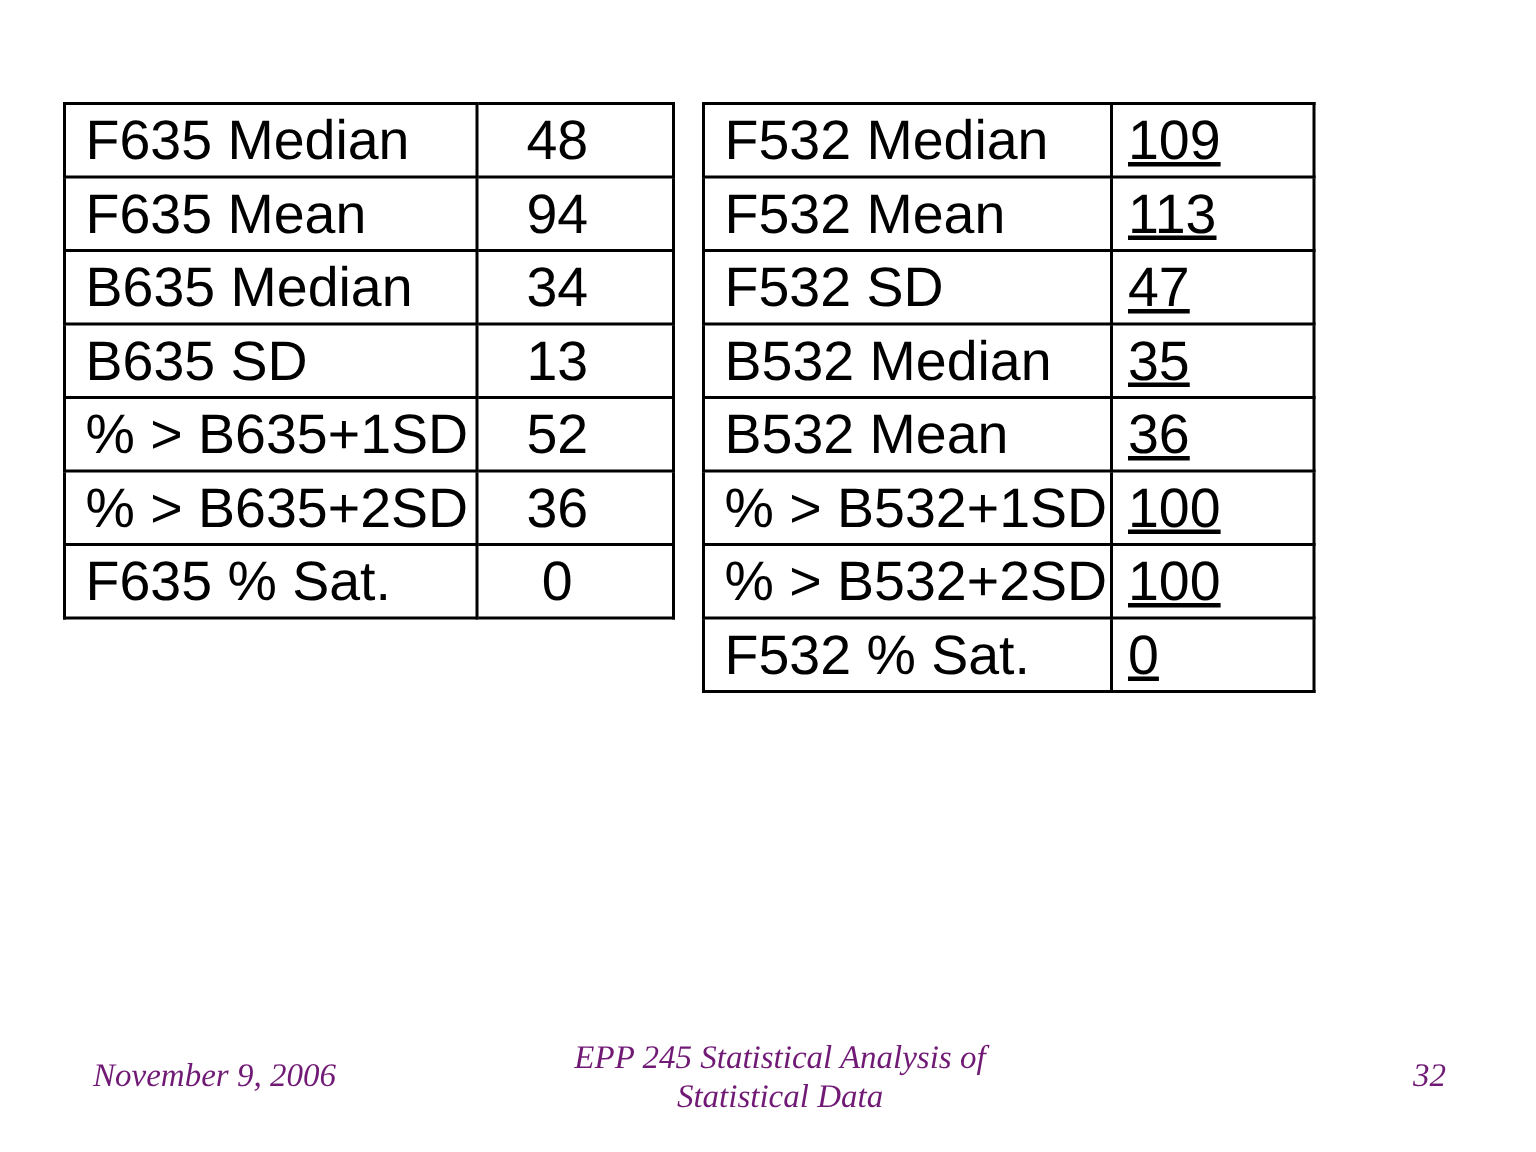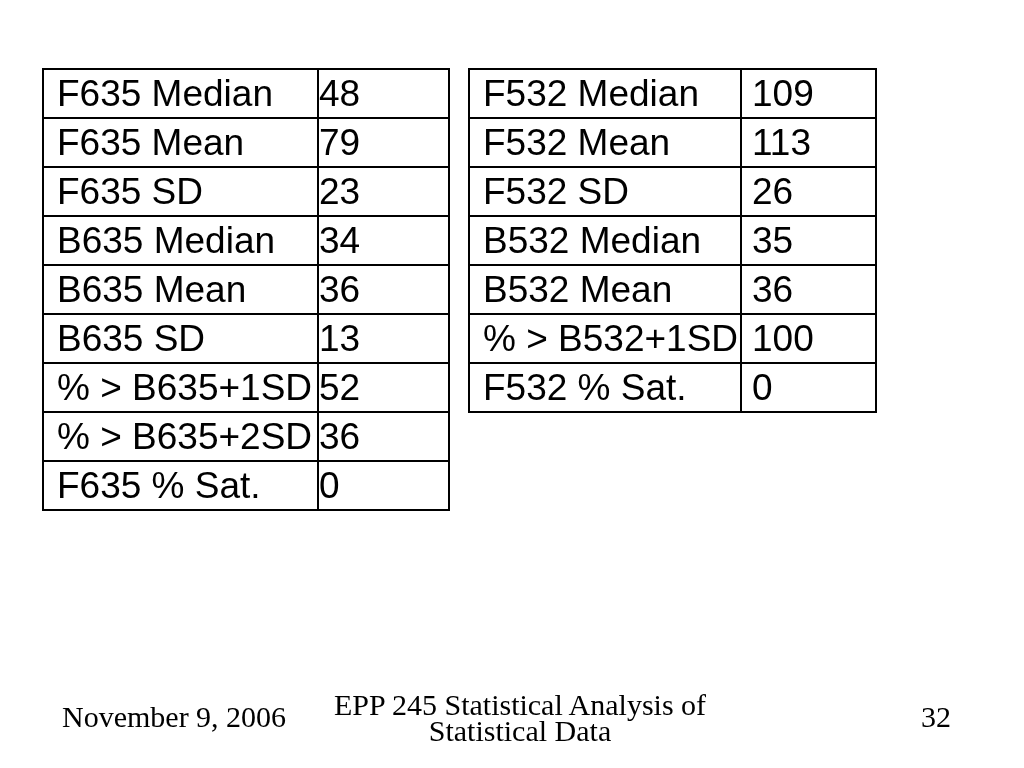--- a/index.html
+++ b/index.html
@@ -30,67 +30,60 @@
     font-size: 37px;
     line-height: 1;
     vertical-align: middle;
     white-space: nowrap;
     overflow: hidden;
   }
   table.stats td.label { text-align: left; padding-left: 13px; }
 
   #table-635 col.c-label { width: 275px; }
   #table-635 col.c-value { width: 131px; }
-  #table-635 td.value { text-align: left; padding-right: 24px; }
+  #table-635 td.value { text-align: center; padding-right: 24px; }
 
   #table-532 col.c-label { width: 272px; }
   #table-532 col.c-value { width: 135px; }
-  #table-532 td.value { text-align: left; padding-left: 10px; }
+  #table-532 td.value { text-align: left; padding-left: 10px; text-decoration: underline; }
 
   .footer-text {
     position: absolute;
     font-family: "Liberation Serif", "DejaVu Serif", serif;
-    font-size: 30px;
+    font-size: 22px;
     line-height: 26px;
-    color: #000000;
+    color: #701a75;
+    font-style: italic;
   }
   .footer-date  { left: 62px;  top: 704px; }
   .footer-title { left: 262px; top: 692px; width: 516px; text-align: center; }
-  .footer-page  { left: 921px; top: 704px; width: 64px;  text-align: left; }
+  .footer-page  { left: 921px; top: 704px; width: 64px;  text-align: center; }
 </style>
 </head>
 <body>
 
 <div class="slide">
 
   <table class="stats" id="table-635">
     <colgroup>
         <col class="c-label">
         <col class="c-value">
       </colgroup>
     <tbody>
       <tr>
         <td class="label">F635 Median</td>
         <td class="value">48</td>
       </tr>
       <tr>
         <td class="label">F635 Mean</td>
-        <td class="value">79</td>
-      </tr>
-      <tr>
-        <td class="label">F635 SD</td>
-        <td class="value">23</td>
+        <td class="value">94</td>
       </tr>
       <tr>
         <td class="label">B635 Median</td>
         <td class="value">34</td>
-      </tr>
-      <tr>
-        <td class="label">B635 Mean</td>
-        <td class="value">36</td>
       </tr>
       <tr>
         <td class="label">B635 SD</td>
         <td class="value">13</td>
       </tr>
       <tr>
         <td class="label">% &gt; B635+1SD</td>
         <td class="value">52</td>
       </tr>
       <tr>
@@ -113,32 +106,36 @@
       <tr>
         <td class="label">F532 Median</td>
         <td class="value">109</td>
       </tr>
       <tr>
         <td class="label">F532 Mean</td>
         <td class="value">113</td>
       </tr>
       <tr>
         <td class="label">F532 SD</td>
-        <td class="value">26</td>
+        <td class="value">47</td>
       </tr>
       <tr>
         <td class="label">B532 Median</td>
         <td class="value">35</td>
       </tr>
       <tr>
         <td class="label">B532 Mean</td>
         <td class="value">36</td>
       </tr>
       <tr>
         <td class="label">% &gt; B532+1SD</td>
+        <td class="value">100</td>
+      </tr>
+      <tr>
+        <td class="label">% &gt; B532+2SD</td>
         <td class="value">100</td>
       </tr>
       <tr>
         <td class="label">F532 % Sat.</td>
         <td class="value">0</td>
       </tr>
     </tbody>
   </table>
 
   <div class="footer-text footer-date">November 9, 2006</div>

